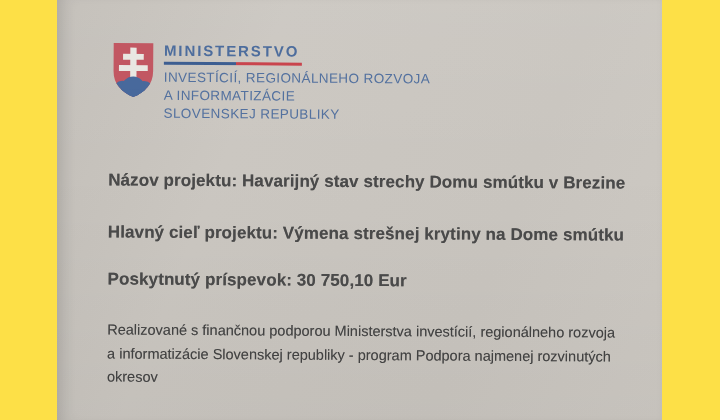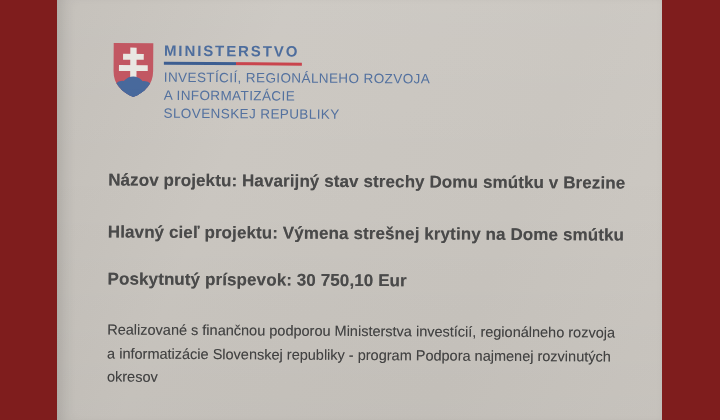--- a/index.html
+++ b/index.html
@@ -2,21 +2,21 @@
 <html><head>
 <meta charset="utf-8">
 <style>
   * { margin: 0; padding: 0; box-sizing: border-box; }
   html, body { width: 720px; height: 420px; background: #ffffff; overflow: hidden; }
   body { font-family: "Liberation Sans", sans-serif; }
 
   .stage {
     position: relative;
     width: 720px; height: 420px;
-    background: #7f1d1d;
+    background: #fde047;
   }
 
   .photo {
     position: absolute;
     left: 57px; top: 0;
     width: 605px; height: 420px;
     background:
       linear-gradient(to bottom, rgba(255,255,255,0.05) 0%, rgba(0,0,0,0.0) 40%, rgba(0,0,0,0.035) 100%),
       linear-gradient(112deg, #c2beb8 0%, #cbc7c1 30%, #c9c5bf 70%, #cdc9c3 100%);
     box-shadow: inset 14px 0 16px -10px rgba(0,0,0,0.14), inset -6px 0 10px -8px rgba(0,0,0,0.06);

